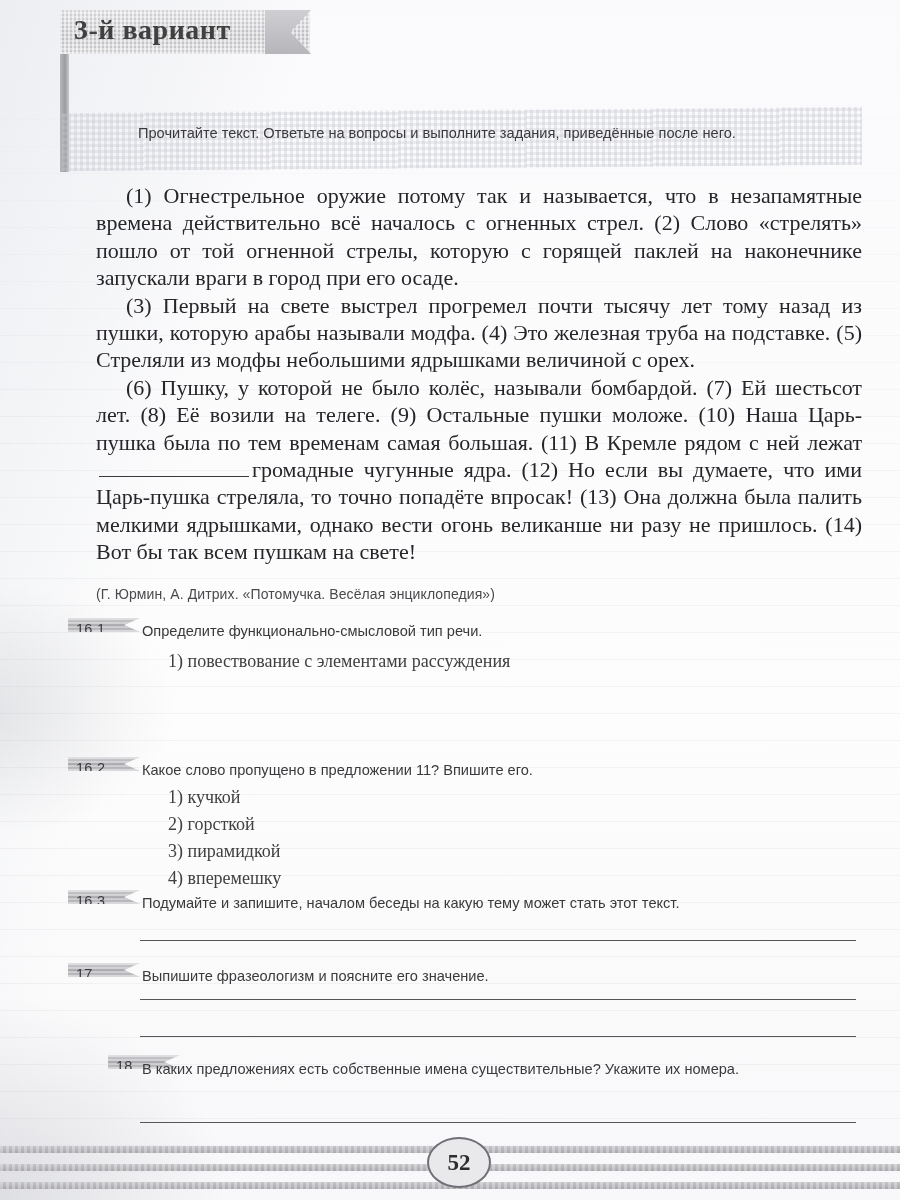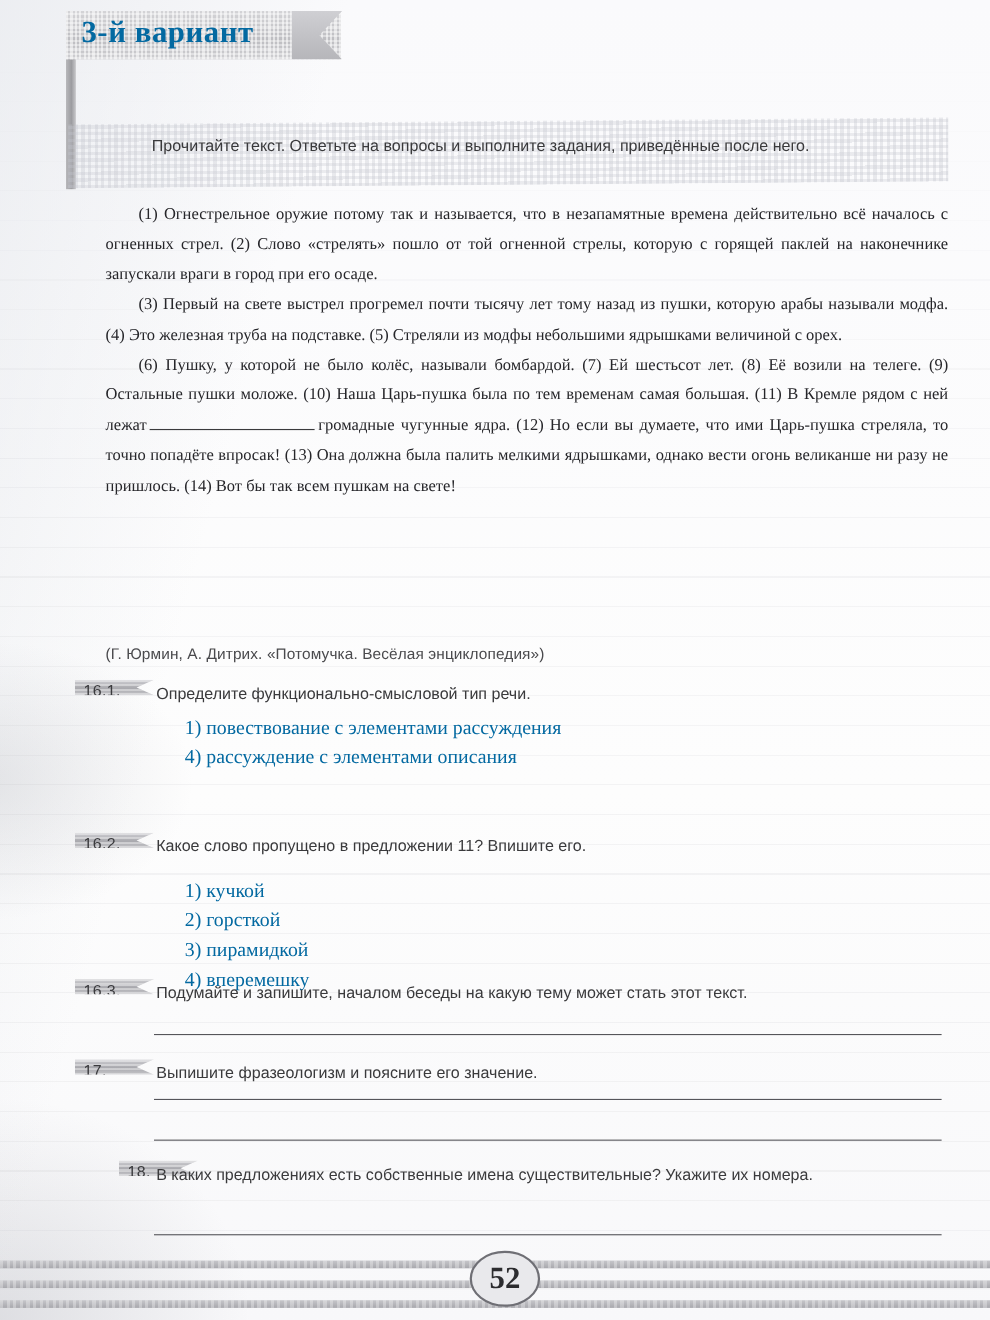--- a/index.html
+++ b/index.html
@@ -43,21 +43,21 @@
   }
   .header-notch{
     position:absolute;left:265px;top:10px;width:46px;height:44px;
     background:linear-gradient(180deg,#cfcfd3,#b6b6ba);
     clip-path:polygon(0 0,100% 0,55% 50%,100% 100%,0 100%);
   }
   .header-title{
     position:absolute;left:74px;top:14px;
     font-family:"Liberation Serif",serif;
     font-weight:bold;font-size:28px;letter-spacing:.5px;
-    color:#0369a1;
+    color:#404040;
   }
 
   
   .part-row{position:absolute;left:60px;top:76px;width:800px;height:26px;}
   .part-line{
     position:absolute;top:12px;height:1px;
     background:linear-gradient(90deg,rgba(150,150,156,.25),#8e8e95 55%,#8e8e95);
   }
   .part-line.l{left:25px;width:280px;}
   .part-line.r{left:488px;width:320px;
@@ -85,21 +85,21 @@
   .instr-text{
     position:absolute;left:92px;top:122px;width:778px;
     font-size:14.6px;line-height:23px;color:#3a3a3c;text-align:justify;
   }
   .instr-text .ind{display:inline-block;width:46px;}
 
   
   .passage{
     position:absolute;left:96px;top:182px;width:766px;
     font-family:"Liberation Serif",serif;
-    font-size:15px;line-height:27.4px;
+    font-size:22px;line-height:27.4px;
     text-align:justify;text-align-last:left;
     color:#26262a;
   }
   .passage p{margin:0;text-indent:30px;}
   .blank-inline{
     display:inline-block;width:150px;border-bottom:1.6px solid #3a3a3c;
     height:14px;vertical-align:baseline;margin:0 3px;
   }
   .attrib{
     position:absolute;left:96px;top:586px;width:770px;
@@ -122,21 +122,21 @@
   }
 
   
   .q-text{
     position:absolute;font-size:14.6px;line-height:22px;color:#3a3a3c;
     text-align:justify;
   }
   .opts{
     position:absolute;
     font-family:"Liberation Serif",serif;
-    font-size:18px;line-height:27px;color:#0369a1;
+    font-size:18px;line-height:27px;color:#404040;
   }
   .opts div{white-space:nowrap;}
 
   
   .ans-line{
     position:absolute;left:140px;width:716px;height:0;
     border-top:1.5px solid #55555a;
   }
 
   
@@ -149,21 +149,21 @@
   }
   .foot-stripes i:nth-child(1){top:18px;}
   .foot-stripes i:nth-child(2){top:36px;}
   .foot-stripes i:nth-child(3){top:54px;}
   .page-oval{
     position:absolute;left:427px;bottom:12px;width:60px;height:47px;
     border:2px solid #6f6f75;border-radius:50%;
     background:#e9e9ec;
     display:flex;align-items:center;justify-content:center;
     font-family:"Liberation Serif",serif;font-weight:bold;
-    font-size:28px;color:#2c2c2f;
+    font-size:23px;color:#2c2c2f;
   }
   
   .curl{
     position:absolute;left:-40px;bottom:-30px;width:300px;height:260px;
     background:radial-gradient(ellipse at 12% 88%,rgba(160,162,170,.30),rgba(255,255,255,0) 62%);
     pointer-events:none;
   }
   .curl2{
     position:absolute;left:-30px;top:560px;width:240px;height:300px;
     background:radial-gradient(ellipse at 6% 50%,rgba(168,170,178,.26),rgba(255,255,255,0) 60%);
@@ -195,28 +195,27 @@
     <p><span>(6) Пушку, у которой не было колёс, называли бомбардой. (7) Ей шестьсот лет. (8) Её возили на телеге. (9) Остальные пушки моложе. (10) Наша Царь-пушка была по тем временам самая большая. (11) В Кремле рядом с ней лежат</span><span class="blank-inline"></span><span>громадные чугунные ядра. (12) Но если вы думаете, что ими Царь-пушка стреляла, то точно попадёте впросак! (13) Она должна была палить мелкими ядрышками, однако вести огонь великанше ни разу не пришлось. (14) Вот бы так всем пушкам на свете!</span></p>
   </div>
   <div class="attrib">(Г. Юрмин, А. Дитрих. «Потомучка. Весёлая энциклопедия»)</div>
 
   <div class="badge" style="left:68px;top:618px;">
     <span>16.1.</span>
   </div>
   <div class="q-text" style="left:142px;top:620px;width:714px;">Определите функционально-смысловой тип речи.</div>
   <div class="opts" style="left:168px;top:648px;">
     <div>1) повествование с элементами рассуждения</div>
-    <div>4) рассуждение с элементами описания</div>
   </div>
 
   <div class="badge" style="left:68px;top:757px;">
     <span>16.2.</span>
   </div>
   <div class="q-text" style="left:142px;top:759px;width:714px;">Какое слово пропущено в предложении 11? Впишите его.</div>
-  <div class="opts" style="left:168px;top:784px;margin-top:12px;">
+  <div class="opts" style="left:168px;top:784px;">
     <div>1) кучкой</div>
     <div>2) горсткой</div>
     <div>3) пирамидкой</div>
     <div>4) вперемешку</div>
   </div>
 
   <div class="badge" style="left:68px;top:890px;">
     <span>16.3.</span>
   </div>
   <div class="q-text" style="left:142px;top:892px;width:716px;">Подумайте и запишите, началом беседы на какую тему может стать этот текст.</div>

